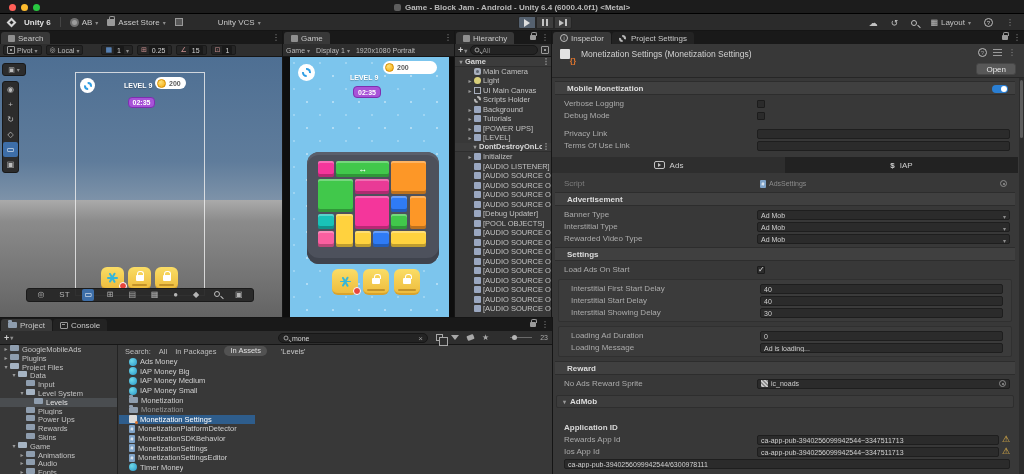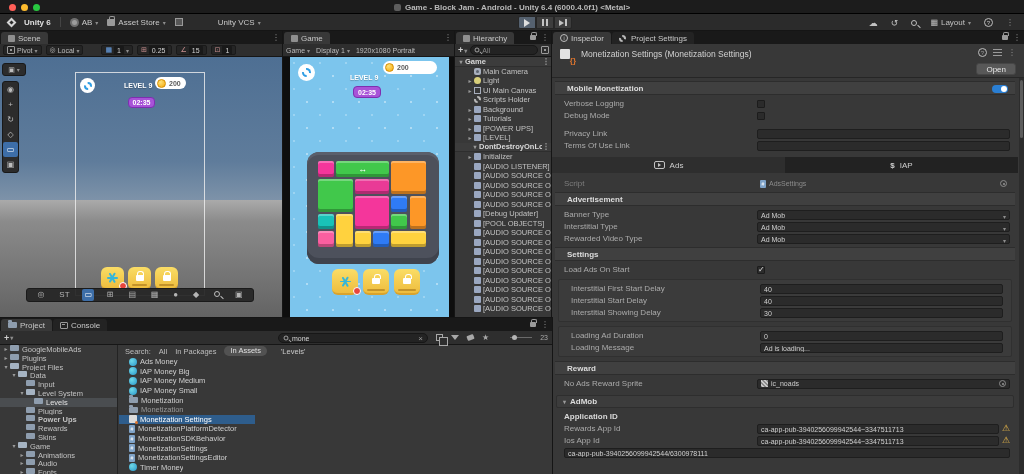--- a/index.html
+++ b/index.html
@@ -133,21 +133,21 @@
   .dim,.dim .flab{color:#7d7d7d;}
   .scrfield{flex:1;display:flex;align-items:center;gap:3px;font-size:7px;color:#8b8b8b;padding:0 3px;}
   .sic{width:6px;height:8px;background:#7fa3c8;border-radius:1px;color:#fff;font-size:5px;text-align:center;line-height:8px;flex:none;}
   .picker{width:7px;height:7px;border:1px solid #8b8b8b;border-radius:50%;position:relative;margin-left:auto;flex:none;}
   .picker::after{content:"";position:absolute;left:2px;top:2px;width:1.5px;height:1.5px;background:#8b8b8b;border-radius:50%;}
   .gbox{margin:4px 6px;border:1px solid #303030;background:#3b3b3b;border-radius:2px;padding:2px 0;}
   .gbox .flab{width:189px;}
   .warn{color:#f5c04a;font-size:9px;line-height:9px;flex:none;}
   .fold{height:13px;margin:3px 4px;background:#3c3c3c;border:1px solid #2e2e2e;border-radius:2px;display:flex;align-items:center;padding-left:6px;font-size:8px;font-weight:bold;color:#dcdcdc;gap:4px;}
   .fold .harr{width:auto;}
-  .subhead{font-size:8px;font-weight:bold;color:#d8d8d8;padding-left:12px;height:11px;line-height:12px;margin-top:3px;}
+  .subhead{font-size:8px;font-weight:bold;color:#d8d8d8;padding-left:12px;height:11px;line-height:12px;margin-top:14px;}
   .sprchk{width:7px;height:7px;background:linear-gradient(45deg,#8a8a8a 25%,#c9c9c9 25%,#c9c9c9 50%,#8a8a8a 50%,#8a8a8a 75%,#c9c9c9 75%);background-size:4px 4px;flex:none;}
   .iscroll{position:absolute;right:0;top:47px;width:5px;bottom:0;background:#2c2c2c;}
   .iscroll i{position:absolute;left:1px;top:2px;width:3px;height:58px;background:#5c5c5c;border-radius:2px;}
   .gap2{height:2px;}.gap5{height:5px;}
   
   .ptool{height:14px;background:#2e2e2e;border-bottom:1px solid #161616;display:flex;align-items:center;padding:0 4px;position:relative;}
   .psearch{position:absolute;left:278px;top:2px;width:150px;height:10px;background:#232323;border:1px solid #171717;border-radius:5px;display:flex;align-items:center;gap:3px;padding:0 4px;font-size:7px;color:#d6d6d6;}
   .psearch .x{margin-left:auto;color:#9a9a9a;font-size:8px;}
   .ptool-ic{position:absolute;left:436px;top:2px;display:flex;gap:8px;align-items:center;color:#a8a8a8;font-size:8px;}
   .dsq{width:7px;height:7px;border:1px solid #a8a8a8;position:relative;}
@@ -247,21 +247,21 @@
           <span>?</span>
         </span>
       <span class="kebab">⋮</span>
     </div>
   </div>
 
   <div class="panel" style="left:0;top:31px;width:283px;height:287px">
     <div class="tabstrip">
       <div class="tab active">
           <span class="tab-ic"></span>
-          <span>Scene</span>
+          <span>Search</span>
         </div>
       <div class="strip-r">
           <span class="kebab">⋮</span>
         </div>
     </div>
     <div class="subbar">
       <span class="seg">
           <span class="pickic"></span>
           <span>Pivot</span>
           <span class="caret">▾</span>
@@ -826,21 +826,21 @@
           <div class="trow sel" style="padding-left: 26px;">
             <span class="tarr"></span>
             <span class="fic"></span>
             <span class="hlab">Levels</span>
           </div>
           <div class="trow" style="padding-left: 18px;">
             <span class="tarr"></span>
             <span class="fic"></span>
             <span class="hlab">Plugins</span>
           </div>
-          <div class="trow" style="padding-left: 18px; font-weight: bold;">
+          <div class="trow" style="padding-left: 18px;">
             <span class="tarr"></span>
             <span class="fic"></span>
             <span class="hlab">Power Ups</span>
           </div>
           <div class="trow" style="padding-left: 18px;">
             <span class="tarr"></span>
             <span class="fic"></span>
             <span class="hlab">Rewards</span>
           </div>
           <div class="trow" style="padding-left: 18px;">

